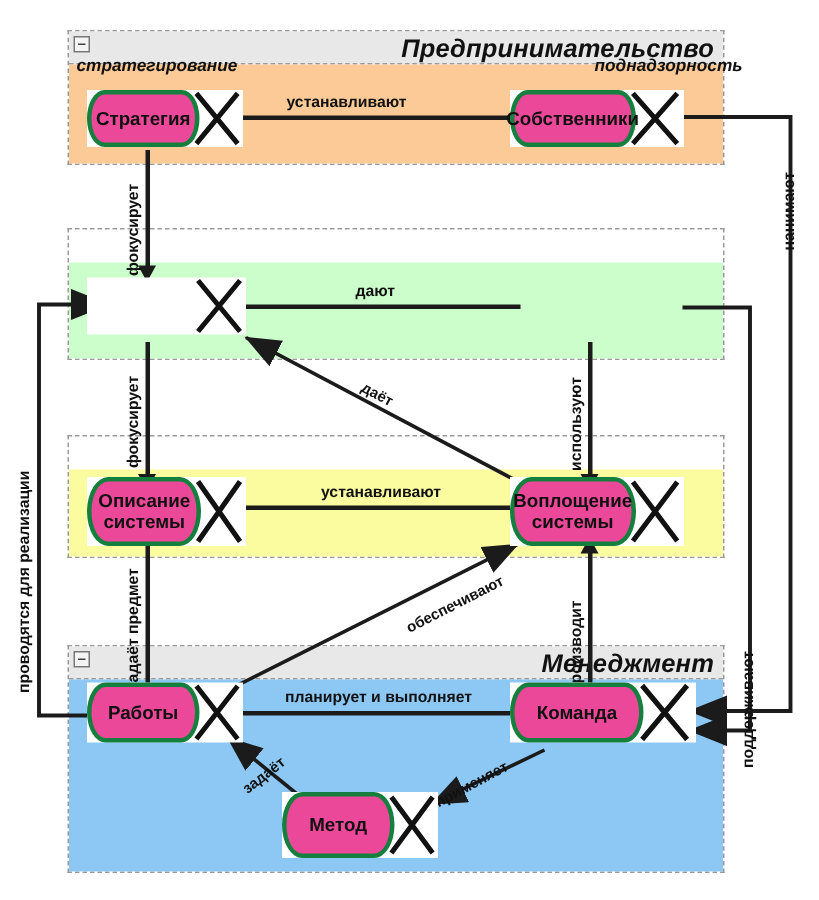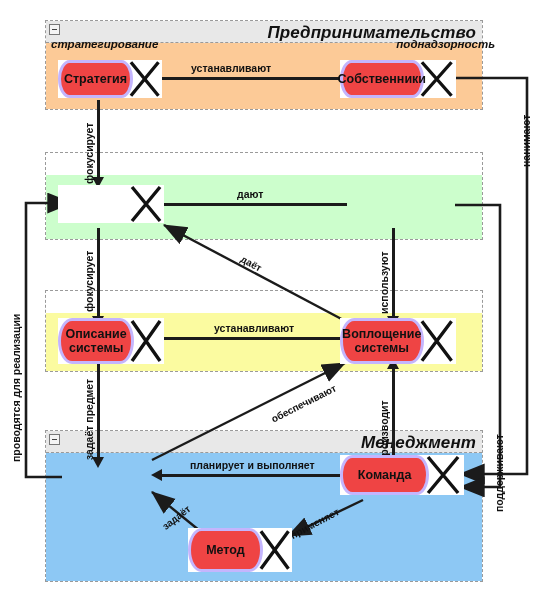--- a/index.html
+++ b/index.html
@@ -20,21 +20,21 @@
   #p-promo{left:45px;top:152px;width:438px;height:88px;}
   #p-promo .body{background:#ccfecc;}
   #p-eng{left:45px;top:290px;width:438px;height:82px;}
   #p-eng .body{background:#fbfba0;}
   #p-mng{left:45px;top:430px;width:438px;height:152px;}
   #p-mng .body{background:#8dc8f4;}
 
   
   .role{position:absolute;background:#ffffff;}
   .role .rbox{position:absolute;left:0;top:0;bottom:0;width:72%;
-    border:3px solid #c4b5fd;border-radius:16px/26px;background:#ef4444;box-sizing:border-box;
+    border:3px solid #15803d;border-radius:16px/26px;background:#ec4899;box-sizing:border-box;
     display:flex;align-items:center;justify-content:center;}
   .role .lbl{font-size:12.5px;font-weight:bold;color:#111;text-align:center;line-height:14px;}
   .role .xmark{position:absolute;right:0;top:0;width:34%;height:100%;}
 
   
   .edge{position:absolute;background:#1b1b1b;}
   .h{height:2.5px;}
   .v{width:2.5px;}
   .arrow{position:absolute;width:0;height:0;}
   .ar-left{border-top:6px solid transparent;border-bottom:6px solid transparent;border-right:11px solid #1b1b1b;}
@@ -186,20 +186,28 @@
       <span class="lbl">
         <span>Воплощение</span><br>
         <span>системы</span>
       </span>
     </div>
     <svg class="xmark" viewBox="0 0 40 46">
       <path d="M5,3 L35,43 M35,3 L5,43" stroke="#111" stroke-width="3.4" fill="none"></path>
     </svg>
   </div>
 
+  <div class="role" style="left:58px;top:455px;width:104px;height:40px;">
+    <div class="rbox">
+      <span class="lbl">Работы</span>
+    </div>
+    <svg class="xmark" viewBox="0 0 36 40">
+      <path d="M4,2 L32,38 M32,2 L4,38" stroke="#111" stroke-width="3.4" fill="none"></path>
+    </svg>
+  </div>
 
   <div class="role" style="left:340px;top:455px;width:124px;height:40px;">
     <div class="rbox">
       <span class="lbl">Команда</span>
     </div>
     <svg class="xmark" viewBox="0 0 40 40">
       <path d="M5,2 L35,38 M35,2 L5,38" stroke="#111" stroke-width="3.4" fill="none"></path>
     </svg>
   </div>
 

